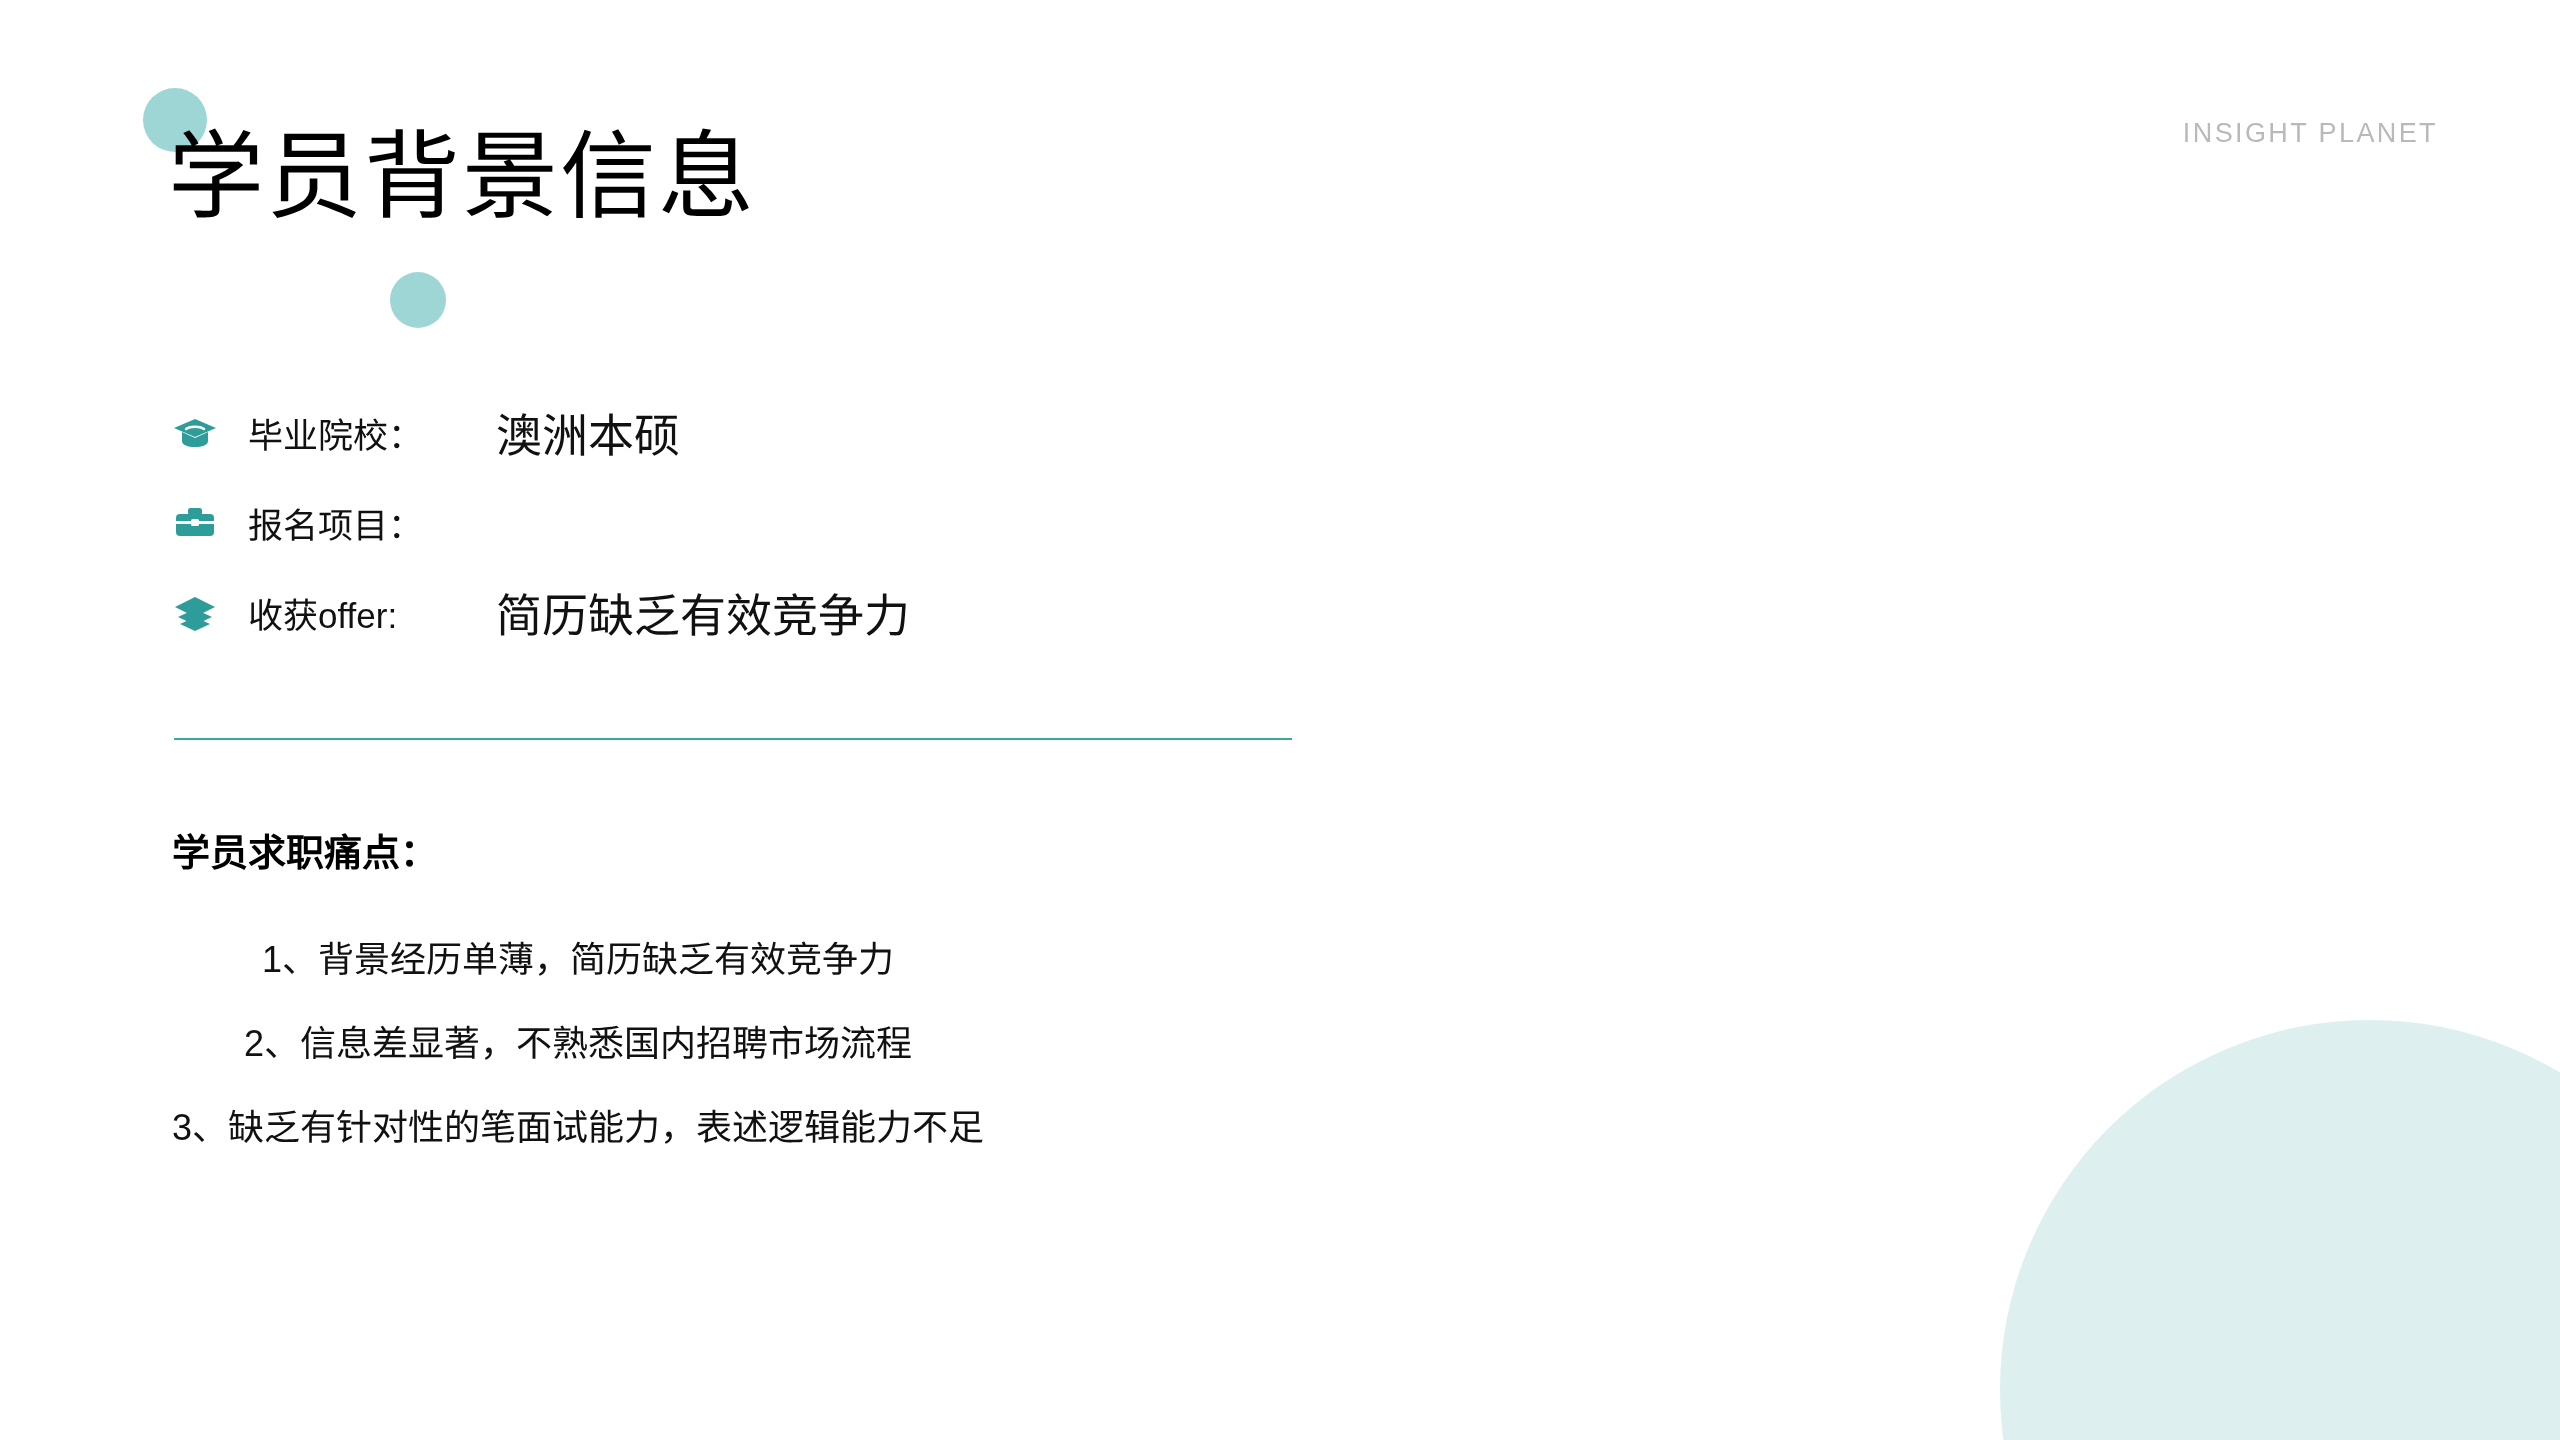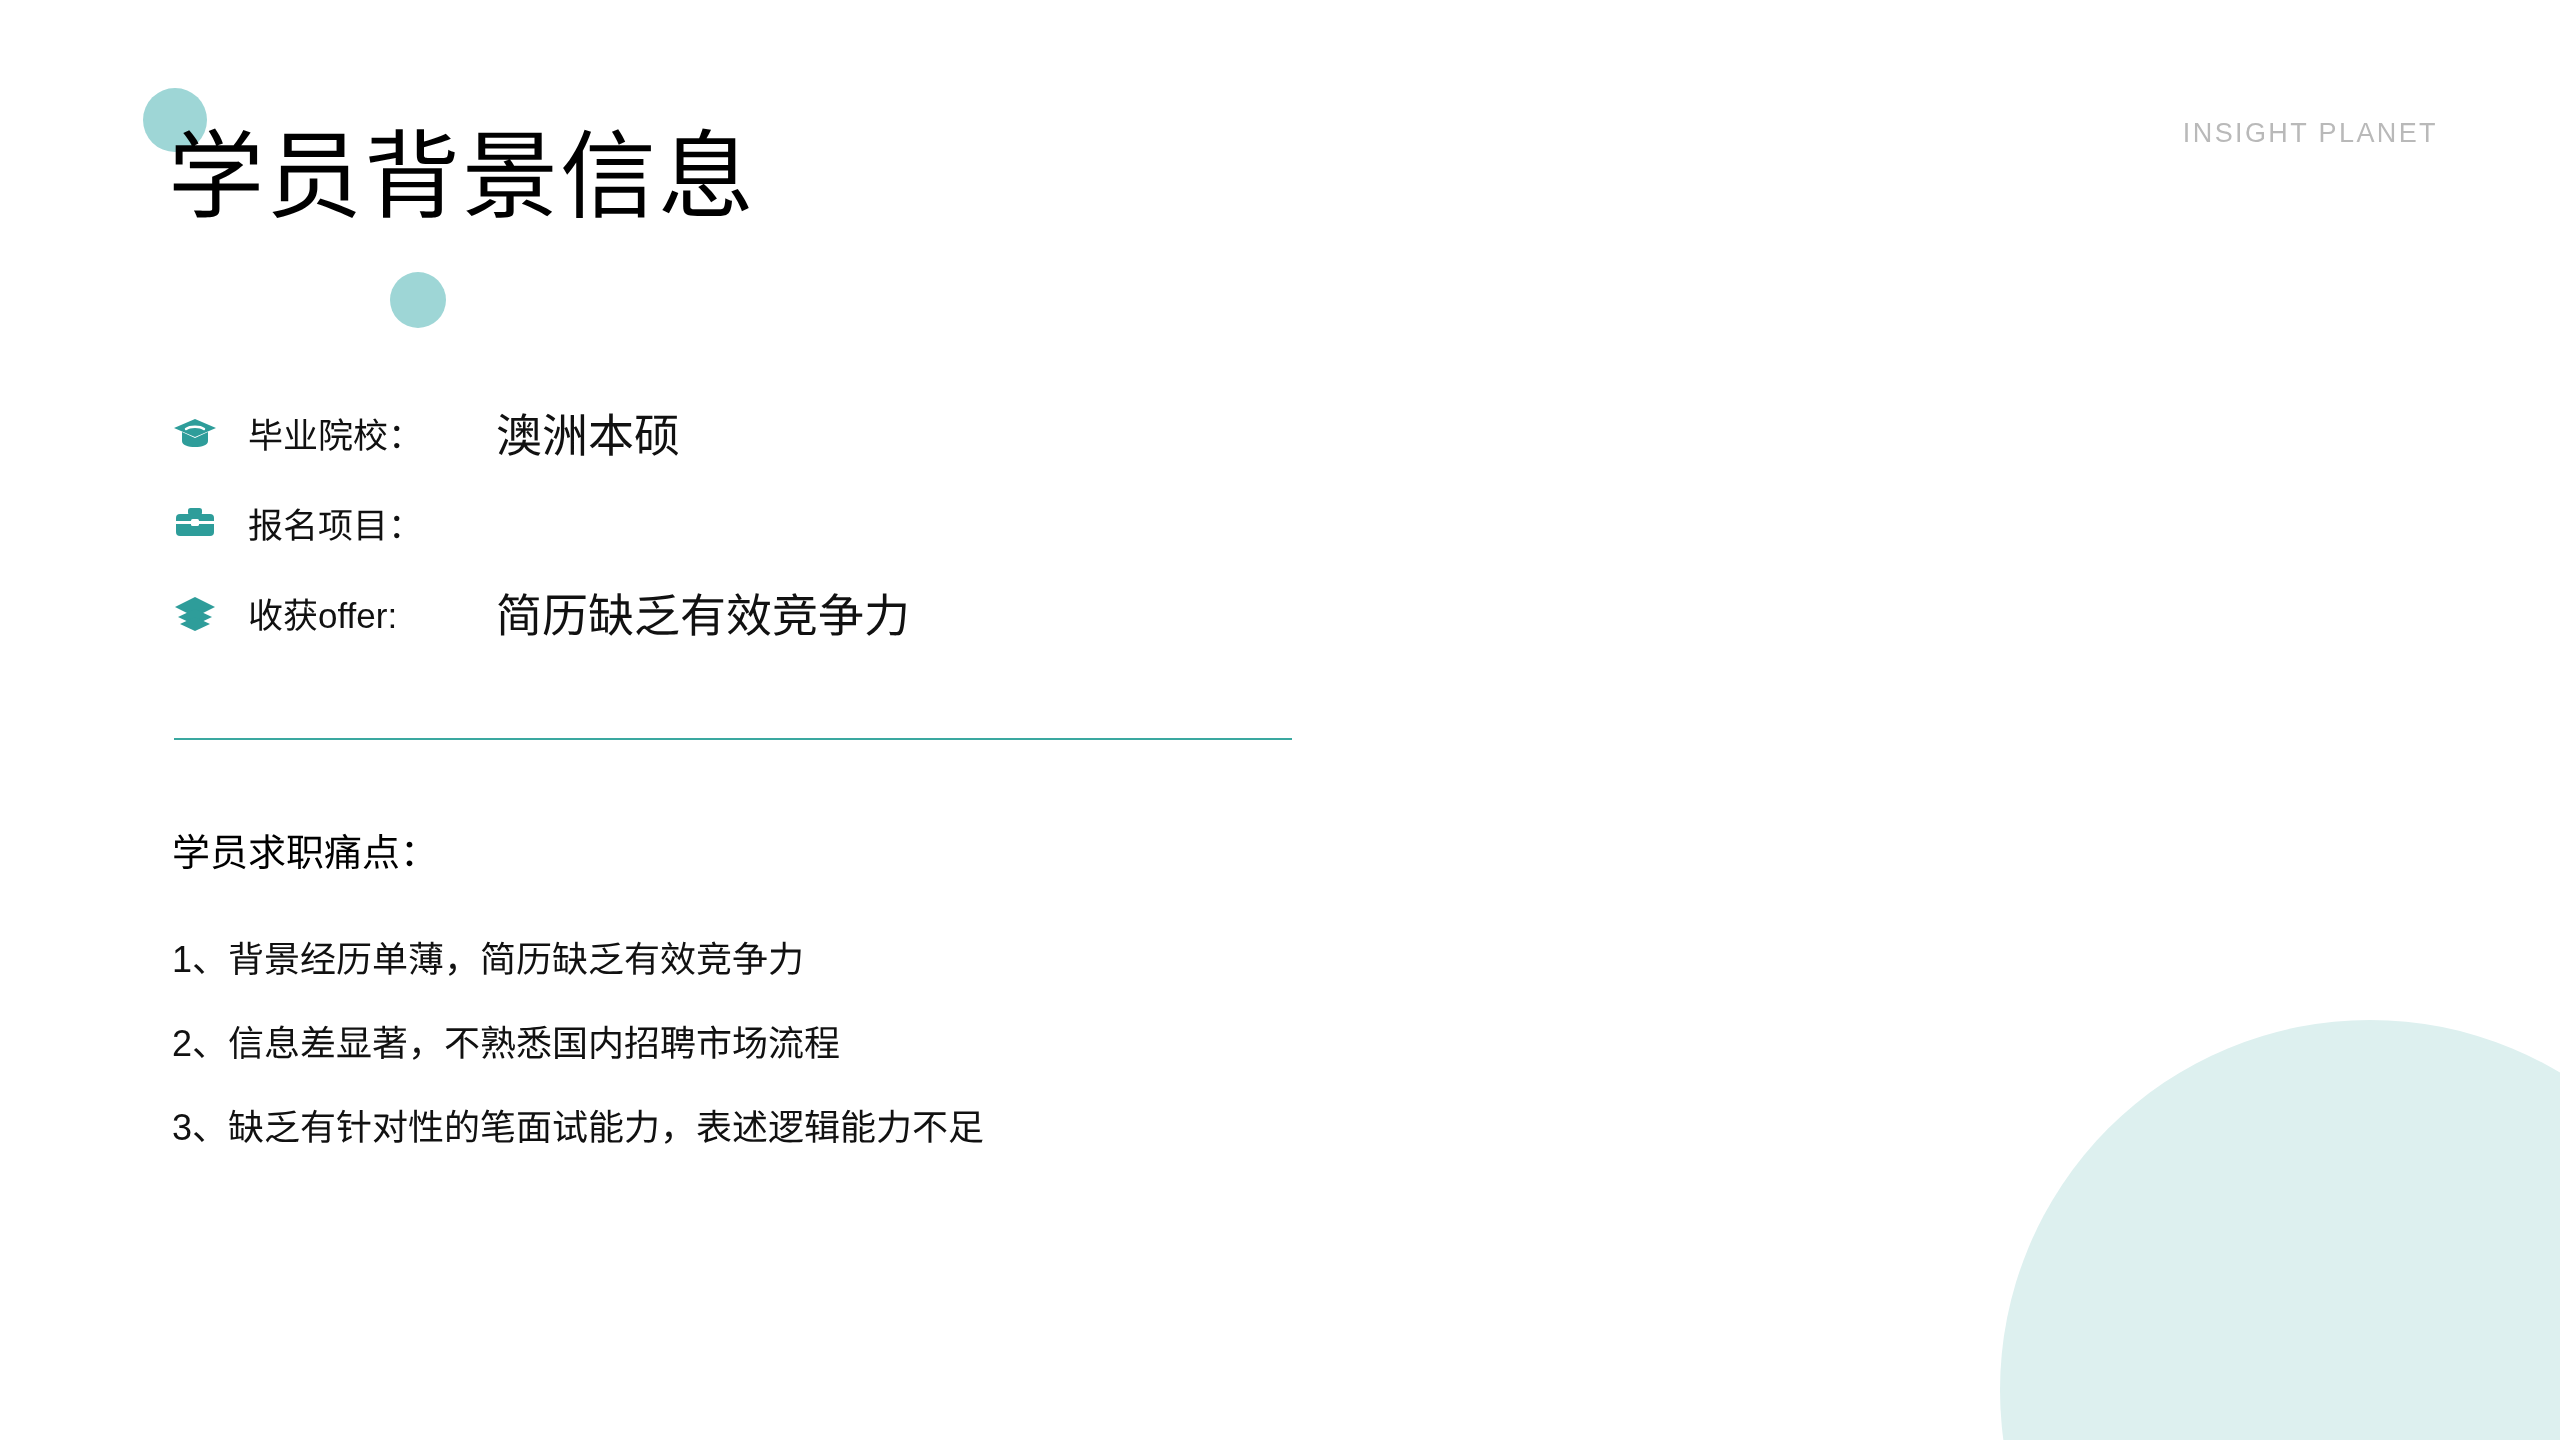--- a/index.html
+++ b/index.html
@@ -123,38 +123,39 @@
     height: 2px;
     background: #3aa8a0;
     z-index: 4;
   }
 
   .pain-title {
     position: absolute;
     left: 172px;
     top: 822px;
     font-size: 38px;
-    font-weight: 400;
+    font-weight: 700;
     color: #000000;
     white-space: nowrap;
     z-index: 4;
   }
 
   .pain-list {
     position: absolute;
     left: 172px;
     top: 942px;
     z-index: 4;
   }
   .pain-item {
     font-size: 36px;
     color: #111111;
     line-height: 1.0;
     margin-bottom: 48px;
     white-space: nowrap;
+    text-align: center;
   }
   .pain-item:last-child { margin-bottom: 0; }
 </style>
 </head>
 <body>
 
 <div class="slide">
 
   <div class="deco-corner"></div>
   <div class="deco-circle-top"></div>

